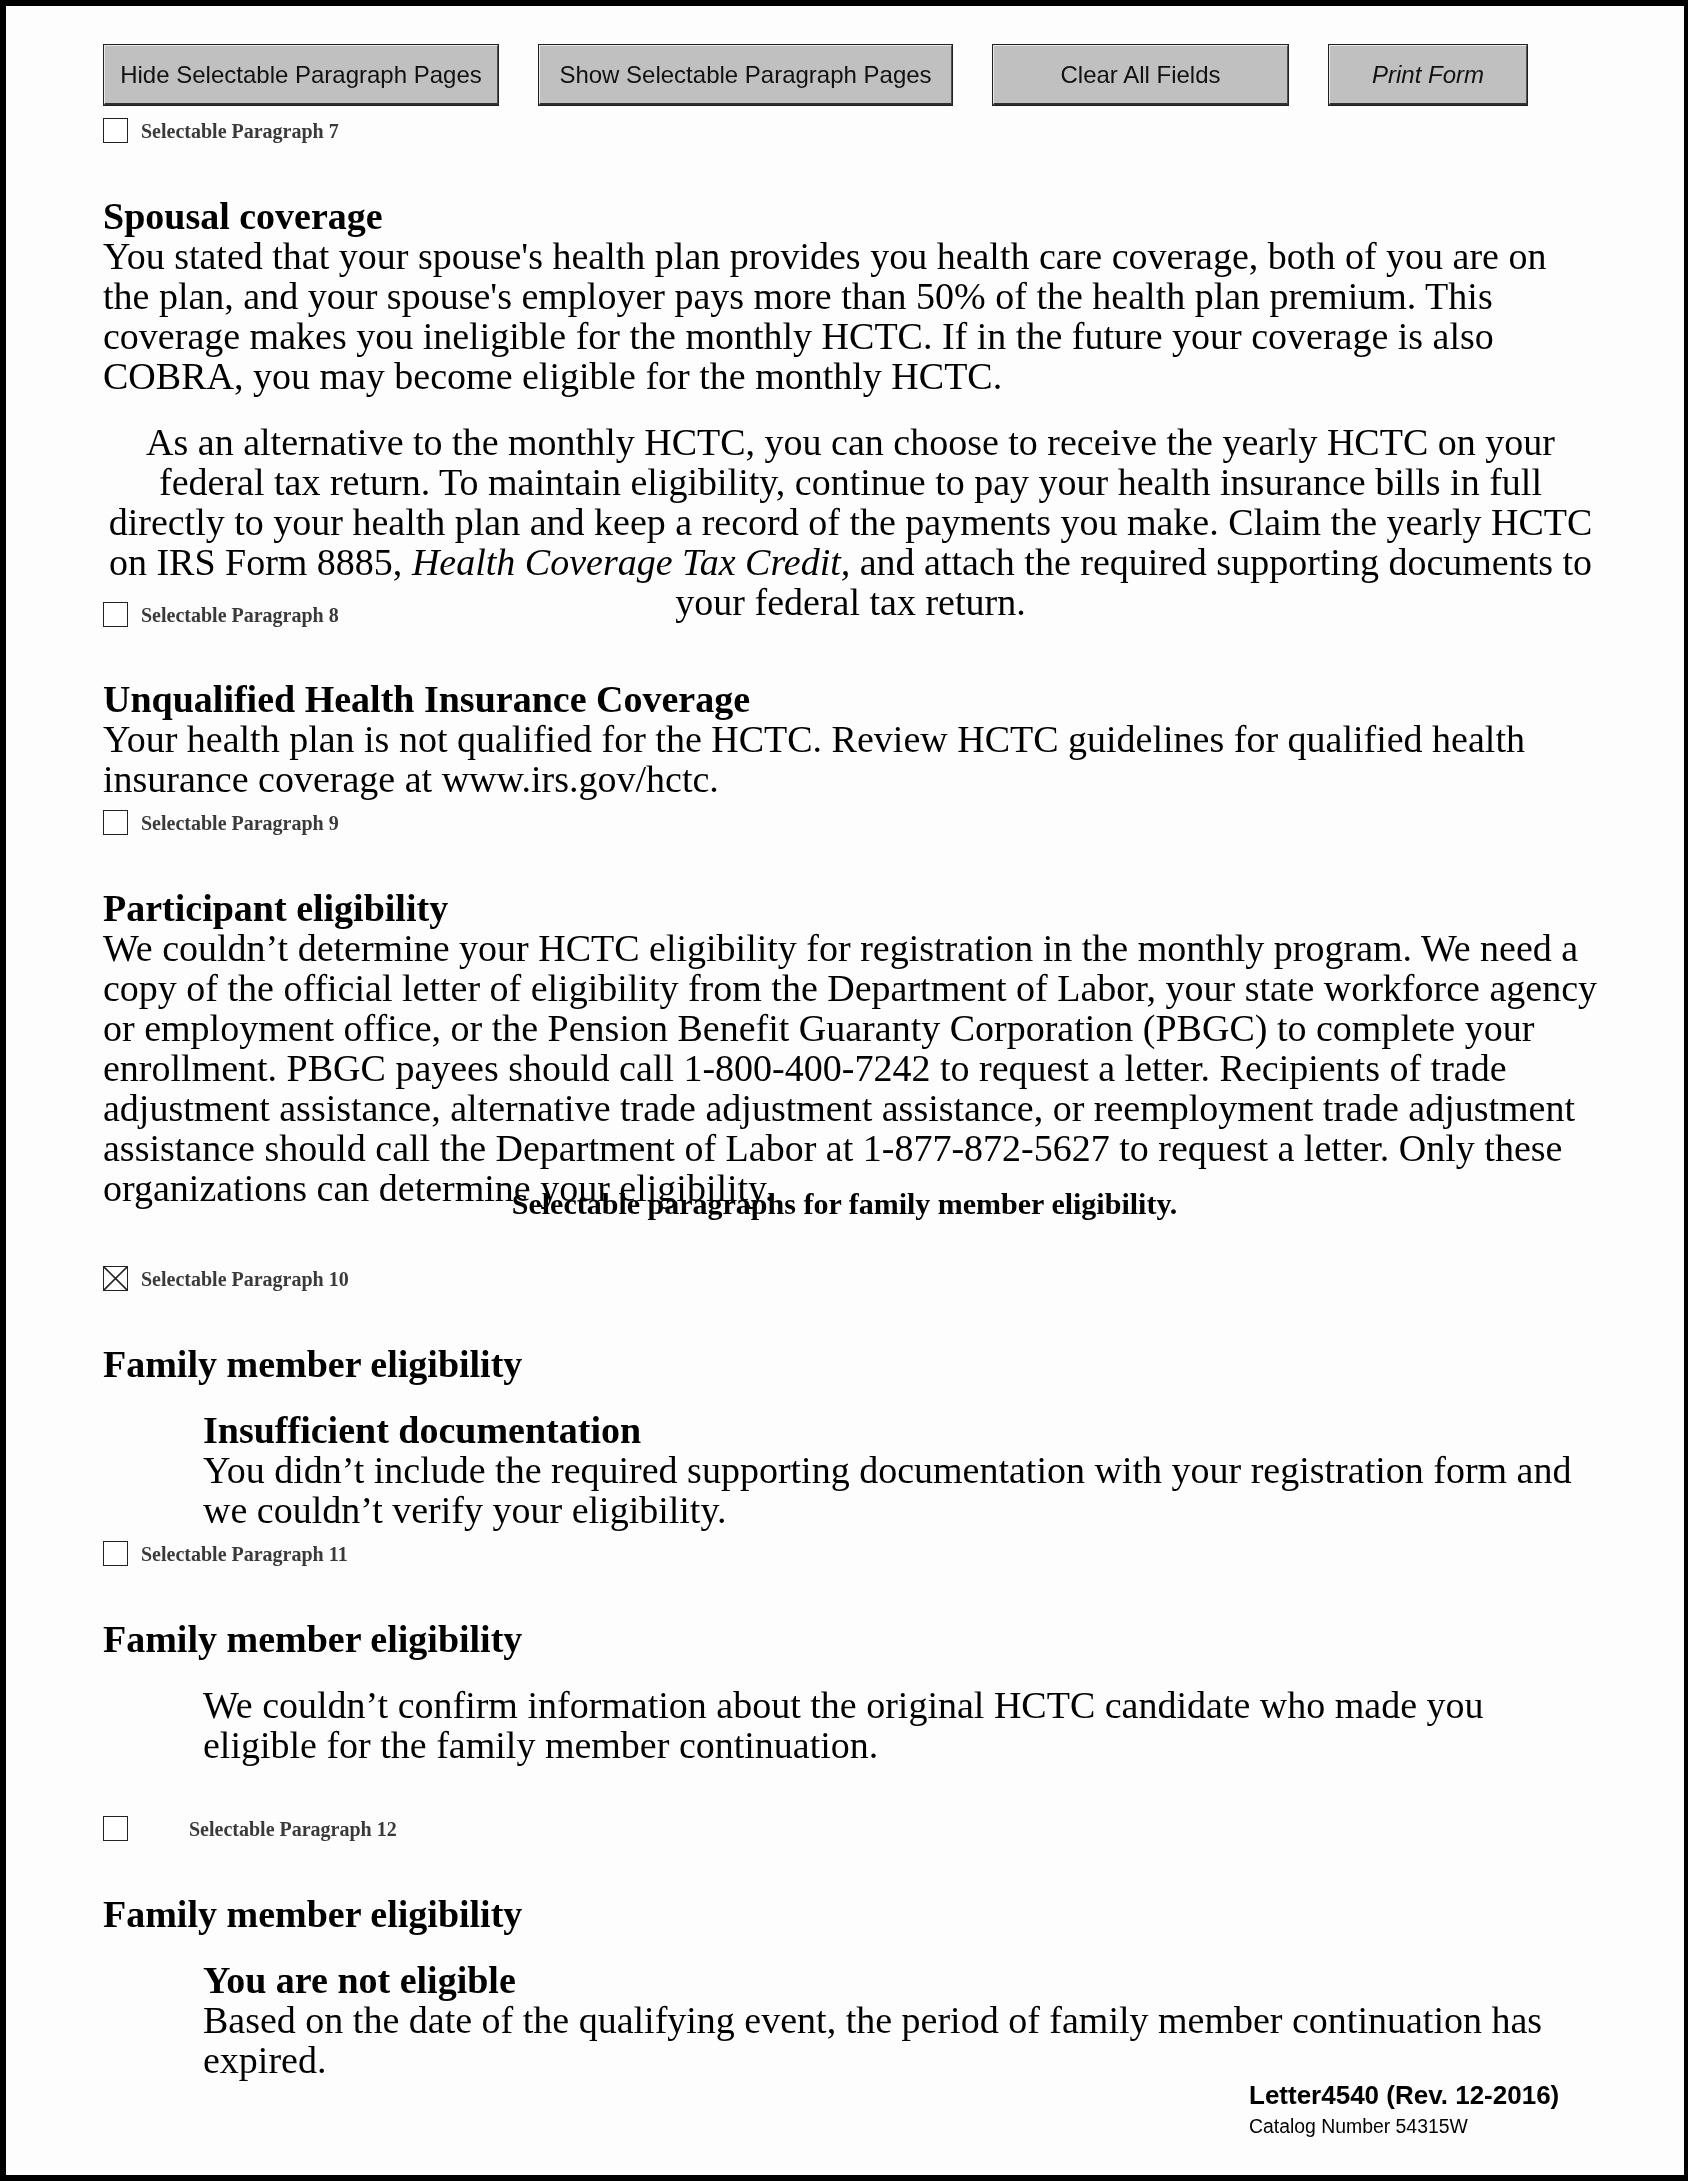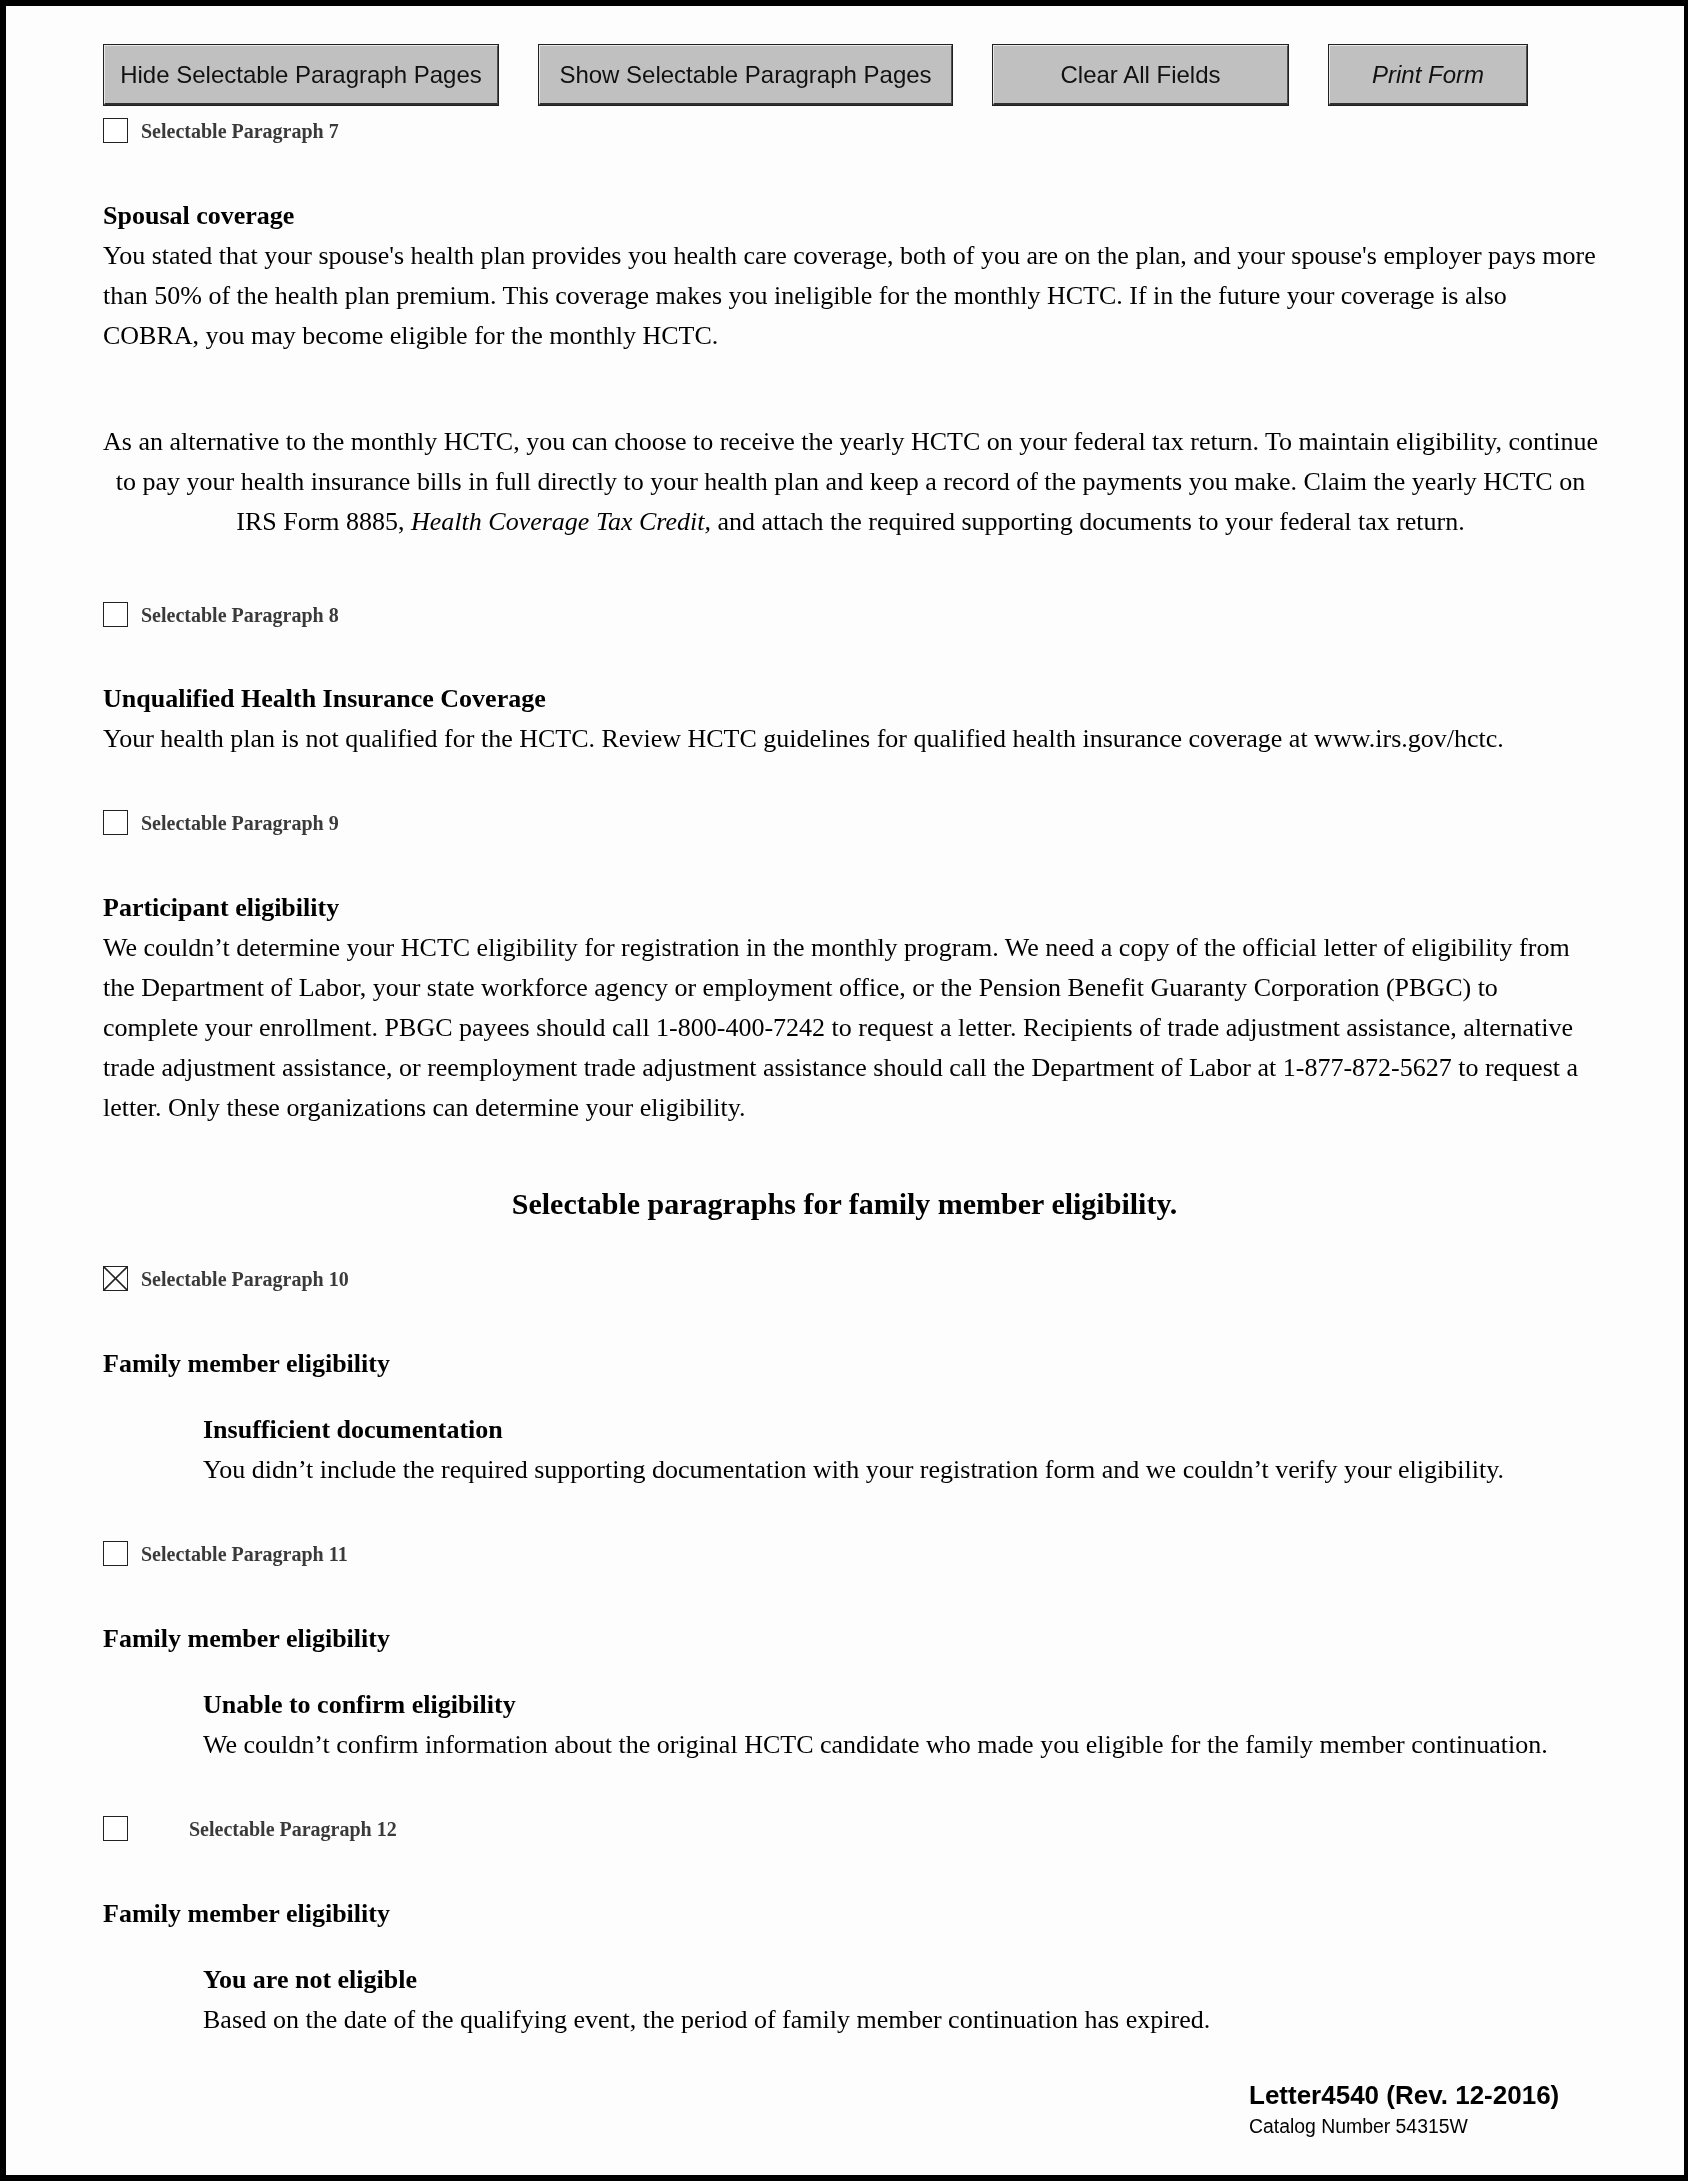--- a/index.html
+++ b/index.html
@@ -48,21 +48,21 @@
     background: #fff;
     margin-right: 13px;
     position: relative;
     cursor: pointer;
   }
   .cb svg { position: absolute; left: 0; top: 0; width: 100%; height: 100%; }
   .txt {
     position: absolute;
     left: 103px;
     width: 1495px;
-    font-size: 26px;
+    font-size: 38px;
     line-height: 40px;
   }
   .txt.ind { left: 203px; width: 1403px; }
   .h { font-weight: bold; }
   .center-h {
     position: absolute;
     left: 0; width: 1689px;
     text-align: center;
     font-weight: bold;
     font-size: 30px;
@@ -129,21 +129,20 @@
   <div class="h">Insufficient documentation</div>
   <div>You didn’t include the required supporting documentation with your registration form and we couldn’t verify your eligibility.</div>
 </div>
 
 <div class="sel" style="top:1541px;">
   <span class="cb"></span>
   <span>Selectable Paragraph 11</span>
 </div>
 <div class="txt h" style="top:1619px;">Family member eligibility</div>
 <div class="txt ind" style="top:1685px;">
-  <div class="h">Unable to confirm eligibility</div>
   <div>We couldn’t confirm information about the original HCTC candidate who made you eligible for the family member continuation.</div>
 </div>
 
 <div class="sel" style="top:1816px;gap:48px;">
   <span class="cb"></span>
   <span>Selectable Paragraph 12</span>
 </div>
 <div class="txt h" style="top:1894px;">Family member eligibility</div>
 <div class="txt ind" style="top:1960px;">
   <div class="h">You are not eligible</div>

